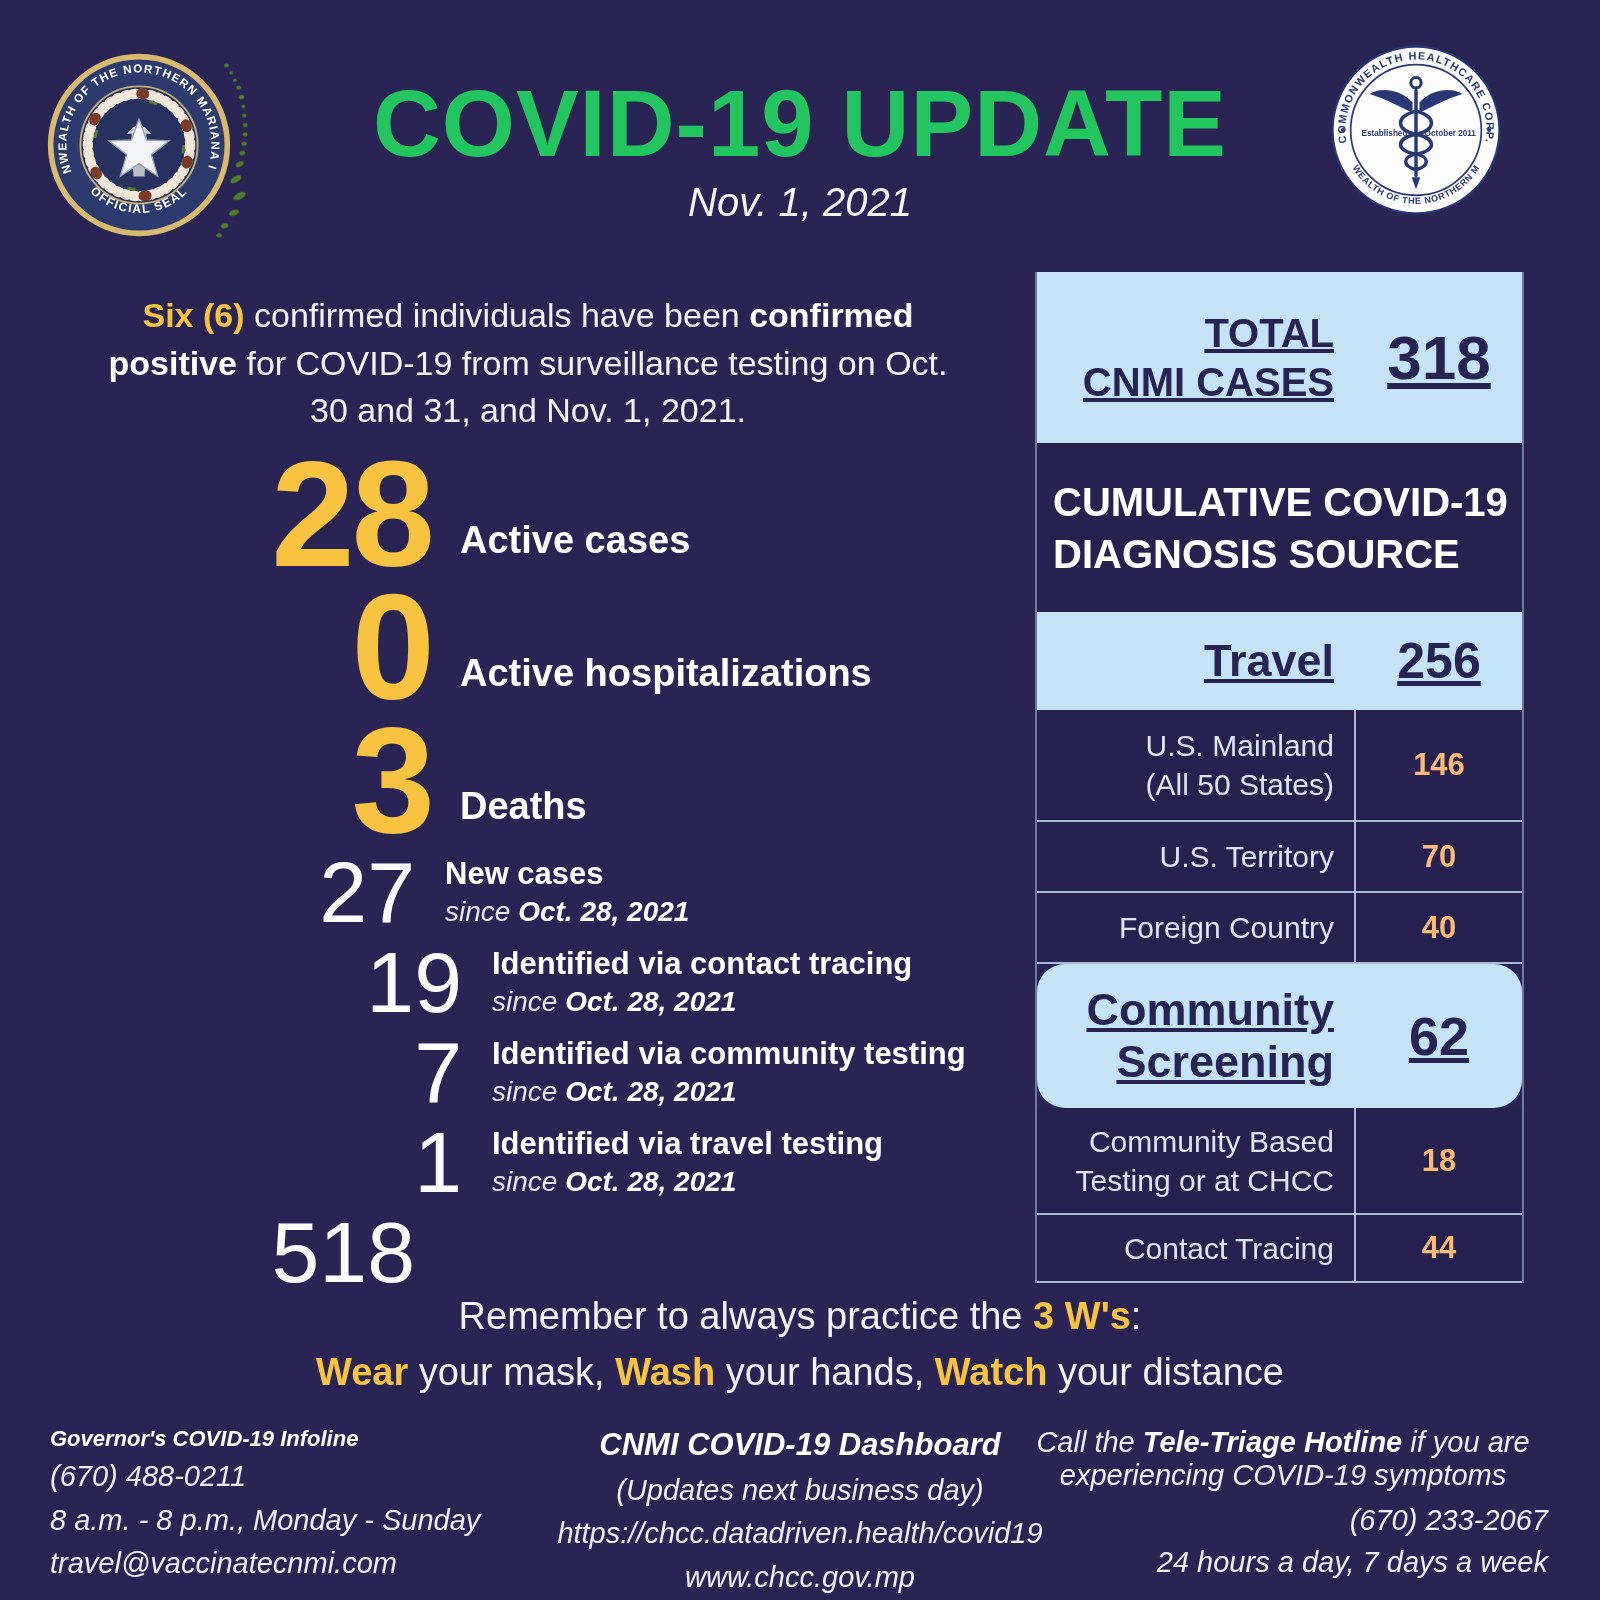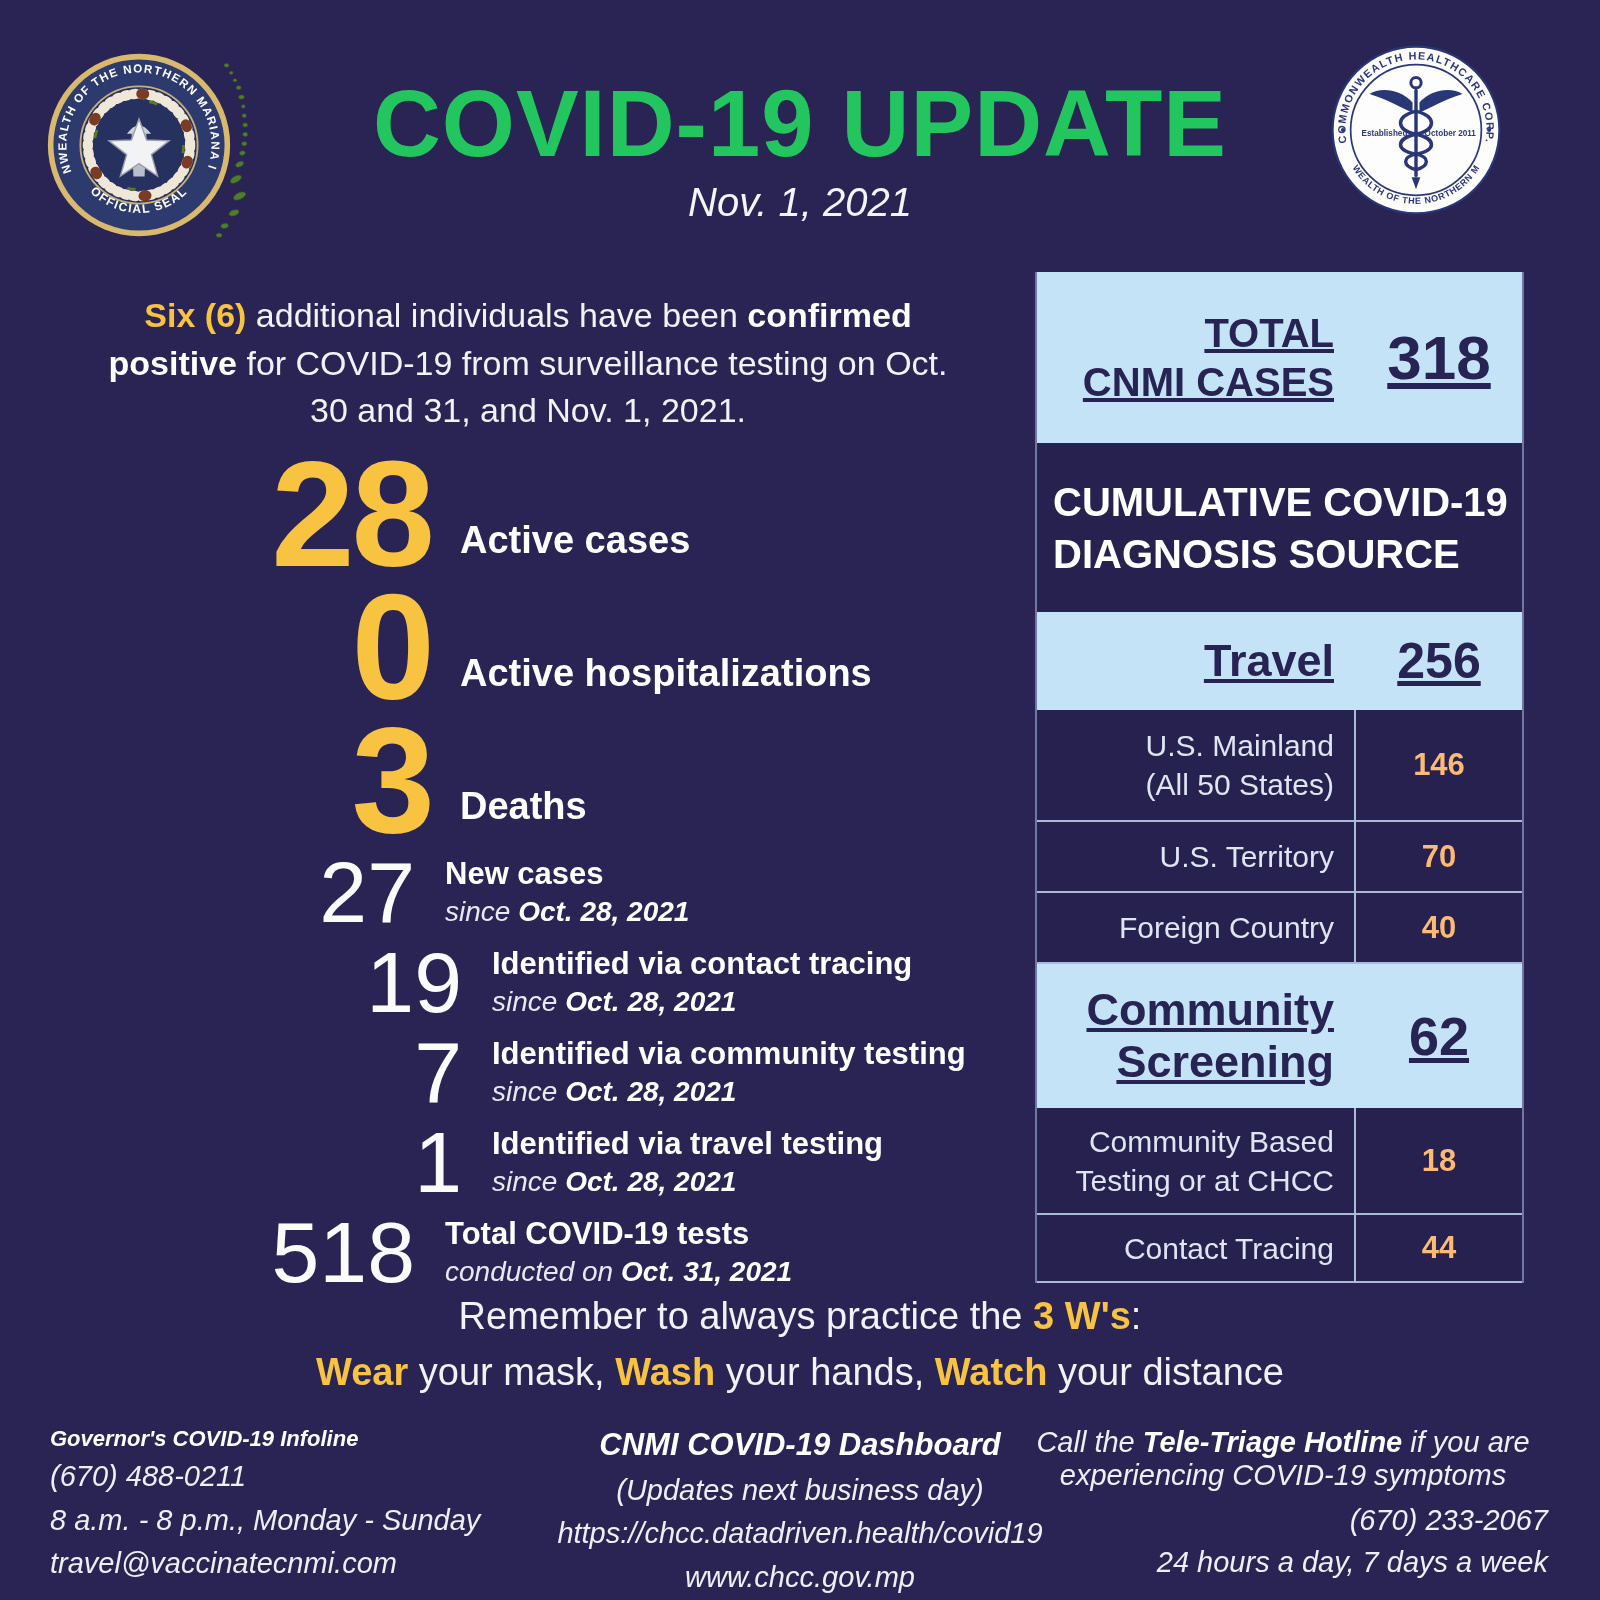--- a/index.html
+++ b/index.html
@@ -45,21 +45,21 @@
   .blbl{flex:1;text-align:right;padding-right:22px;}
   .bval{width:166px;text-align:center;}
   .t-total{height:171px;}
   .t-total .blbl{font-size:40px;font-weight:800;line-height:1.22;}
   .t-total .bval{font-size:62px;font-weight:700;}
   .t-section{height:169px;background:#272150;color:#ffffff;justify-content:center;}
   .t-section .sec-text{width:100%;text-align:left;font-size:40px;font-weight:700;line-height:1.3;padding-left:16px;}
   .t-travel{height:98px;}
   .t-travel .blbl{font-size:45px;font-weight:700;}
   .t-travel .bval{font-size:50px;font-weight:700;}
-  .t-comm{height:144px;}
+  .t-comm{height:144px;border-radius:28px;}
   .t-comm .blbl{font-size:45px;font-weight:700;line-height:1.15;}
   .t-comm .bval{font-size:54px;font-weight:700;}
   .t-data{background:#272150;}
   .t-data + .t-data{border-top:2px solid rgba(195,213,238,0.85);}
   .t-data.grp-end{border-bottom:2px solid rgba(195,213,238,0.85);}
   .dlbl{flex:1;align-self:stretch;display:flex;align-items:center;justify-content:flex-end;
         text-align:right;padding-right:20px;font-size:30px;color:#dfe5f3;line-height:1.3;
         border-right:2px solid rgba(195,213,238,0.85);padding-left:28px;}
   .dval{width:166px;text-align:center;font-size:31px;font-weight:700;color:#fdba74;}
 
@@ -151,21 +151,21 @@
       <path d="M 100,78 C 76,84 76,100 100,105 C 124,110 124,124 100,128 C 84,131 84,142 100,146" fill="none" stroke="#2a3776" stroke-width="4"></path>
       <path d="M 100,78 C 124,84 124,100 100,105 C 76,110 76,124 100,128 C 116,131 116,142 100,146" fill="none" stroke="#2a3776" stroke-width="4"></path>
       <polygon points="95,155 105,155 100,169"></polygon>
     </g>
     <text x="90" y="107" font-size="9.5" font-weight="bold" fill="#2a3776" text-anchor="end">Established</text>
     <text x="110" y="107" font-size="9.5" font-weight="bold" fill="#2a3776">October 2011</text>
   </svg>
 
   <div class="intro">
     <span class="hl">Six (6)</span>
-    <span>additional individuals have been</span>
+    <span>confirmed individuals have been</span>
     <span class="b">confirmed positive</span>
     <span>for COVID-19 from surveillance testing on Oct. 30 and 31, and Nov. 1, 2021.</span>
   </div>
 
   <div class="stats">
 
     <div class="row1">
       <div class="num">28</div>
       <div class="lab">Active cases</div>
     </div>
@@ -213,27 +213,20 @@
       <div class="lab">
         <span class="lab-main">Identified via travel testing</span>
         <span class="lab-sub">
           <span>since</span>
           <b>Oct. 28, 2021</b>
         </span>
       </div>
     </div>
     <div class="row2 w1">
       <div class="num">518</div>
-      <div class="lab">
-        <span class="lab-main">Total COVID-19 tests</span>
-        <span class="lab-sub">
-          <span>conducted on</span>
-          <b>Oct. 31, 2021</b>
-        </span>
-      </div>
     </div>
   </div>
 
   <div class="tbl">
 
     <div class="trow t-blue t-total">
       <div class="blbl"><span class="pre">TOTAL
 CNMI CASES</span></div>
       <div class="bval">318</div>
     </div>

